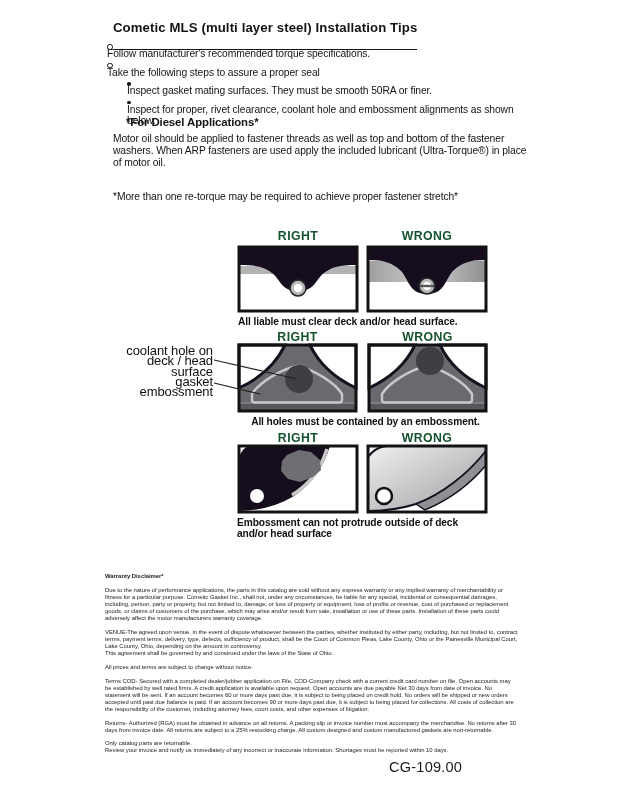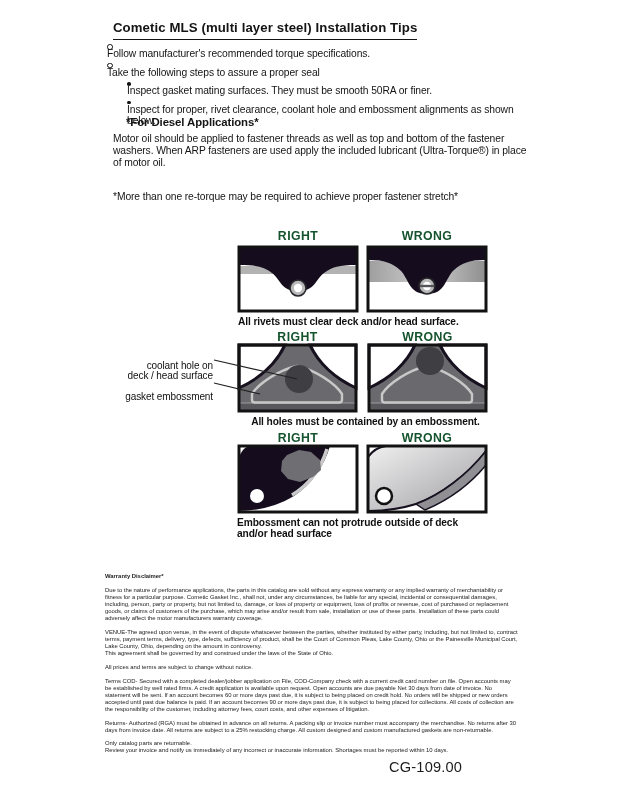--- a/index.html
+++ b/index.html
@@ -5,39 +5,39 @@
   html,body{margin:0;padding:0;background:#e8e8e8;}
   .page{
     position:relative;width:618px;height:800px;background:#ffffff;
     font-family:"Liberation Sans","DejaVu Sans",sans-serif;color:#141414;
     overflow:hidden;margin:0 auto;
   }
   
   .title{
     position:absolute;left:113px;top:20px;
     font-size:13.2px;font-weight:bold;letter-spacing:0.1px;
-    border-bottom:1.6px solid #141414;padding-bottom:4px;
+    border-bottom:1.6px solid #141414;padding-bottom:14px;
   }
   .bullets{position:absolute;left:107px;top:41px;width:418px;font-size:10.3px;line-height:11.6px;letter-spacing:-0.1px;}
   .b-row{display:flex;flex-direction:column;}
   .b-mark{width:7px;flex:0 0 7px;position:relative;}
   .b-mark .circ{position:absolute;left:0;top:3.2px;width:3.6px;height:3.6px;border:1px solid #141414;border-radius:50%;}
   .sub{padding-left:20px;}
   .sub .b-mark .dot{position:absolute;left:0;top:4px;width:3.6px;height:3.6px;background:#141414;border-radius:50%;}
   .diesel{position:absolute;left:113px;top:116px;width:414px;font-size:10.3px;line-height:12px;letter-spacing:-0.1px;}
   .diesel h2{font-size:11.4px;font-weight:bold;margin:0 0 5px 13px;}
   .diesel p{margin:0 0 9px 0;}
   .diesel .note{margin-top:22px;}
   
   .dlabel{position:absolute;width:122px;text-align:center;font-weight:bold;font-size:12.3px;letter-spacing:0.4px;color:#14532d;}
   .dbox{position:absolute;width:122px;height:68px;}
   .dbox svg{display:block;width:100%;height:100%;}
   .dcap{position:absolute;font-weight:bold;font-size:10.2px;letter-spacing:-0.1px;color:#101010;}
   .dcap.center{width:251px;text-align:center;}
-  .ann{position:absolute;width:103px;text-align:right;font-size:10px;line-height:10.3px;color:#101010;letter-spacing:-0.1px;margin-top:15px;}
+  .ann{position:absolute;width:103px;text-align:right;font-size:13px;line-height:10.3px;color:#101010;letter-spacing:-0.1px;}
   .leaders{position:absolute;left:100px;top:340px;width:260px;height:70px;}
   
   .legal{position:absolute;left:105px;top:573px;width:413px;font-size:5.9px;line-height:7.1px;letter-spacing:-0.02px;color:#1c1c1c;}
   .legal .lh{font-weight:bold;margin:0 0 7px 0;}
   .legal p{margin:0 0 6.5px 0;}
   .legal p.tight{margin-bottom:0;}
   .pagenum{position:absolute;left:389px;top:759px;font-size:14.6px;letter-spacing:0.2px;color:#1c1c1c;}
 </style>
 </head>
 <body>
@@ -103,21 +103,21 @@
       </defs>
       <rect x="2" y="2" width="118" height="64" fill="#ffffff"></rect>
       <rect x="2" y="16" width="118" height="21" fill="url(#g1w)"></rect>
       <path d="M2,2 H120 V15 C103,15 96,18 88,25 C79,33 80,49 61,49 C42,49 43,33 34,25 C26,18 19,15 2,15 Z" fill="#150d1e"></path>
       <circle cx="61" cy="41" r="8" fill="#b9b9b9" stroke="#26262a" stroke-width="1.6"></circle>
       <circle cx="61" cy="41" r="4.2" fill="#ffffff"></circle>
       <line x1="54" y1="41" x2="68" y2="41" stroke="#55555a" stroke-width="2.4"></line>
       <rect x="2" y="2" width="118" height="64" fill="none" stroke="#121212" stroke-width="3"></rect>
     </svg>
   </div>
-  <div class="dcap" style="left:238px;top:316px;width:280px;">All rivets must clear deck and/or head surface.</div>
+  <div class="dcap" style="left:238px;top:316px;width:280px;">All liable must clear deck and/or head surface.</div>
 
   <div class="dlabel" style="left:237px;top:330px;width:121px;">RIGHT</div>
   <div class="dlabel" style="left:367px;top:330px;width:121px;">WRONG</div>
 
   <div class="dbox" style="left:237px;top:343px;width:121px;height:70px;">
     <svg viewBox="0 0 121 70">
       <rect x="2" y="2" width="117" height="66" fill="#6a6a6e"></rect>
       <path d="M2,2 L48,2 C40,19 24,35 2,45 Z" fill="#ffffff" stroke="#17111f" stroke-width="3"></path>
       <path d="M119,2 L73,2 C81,19 97,35 119,45 Z" fill="#ffffff" stroke="#17111f" stroke-width="3"></path>
       <rect x="2" y="60" width="117" height="8" fill="#58585c"></rect>

